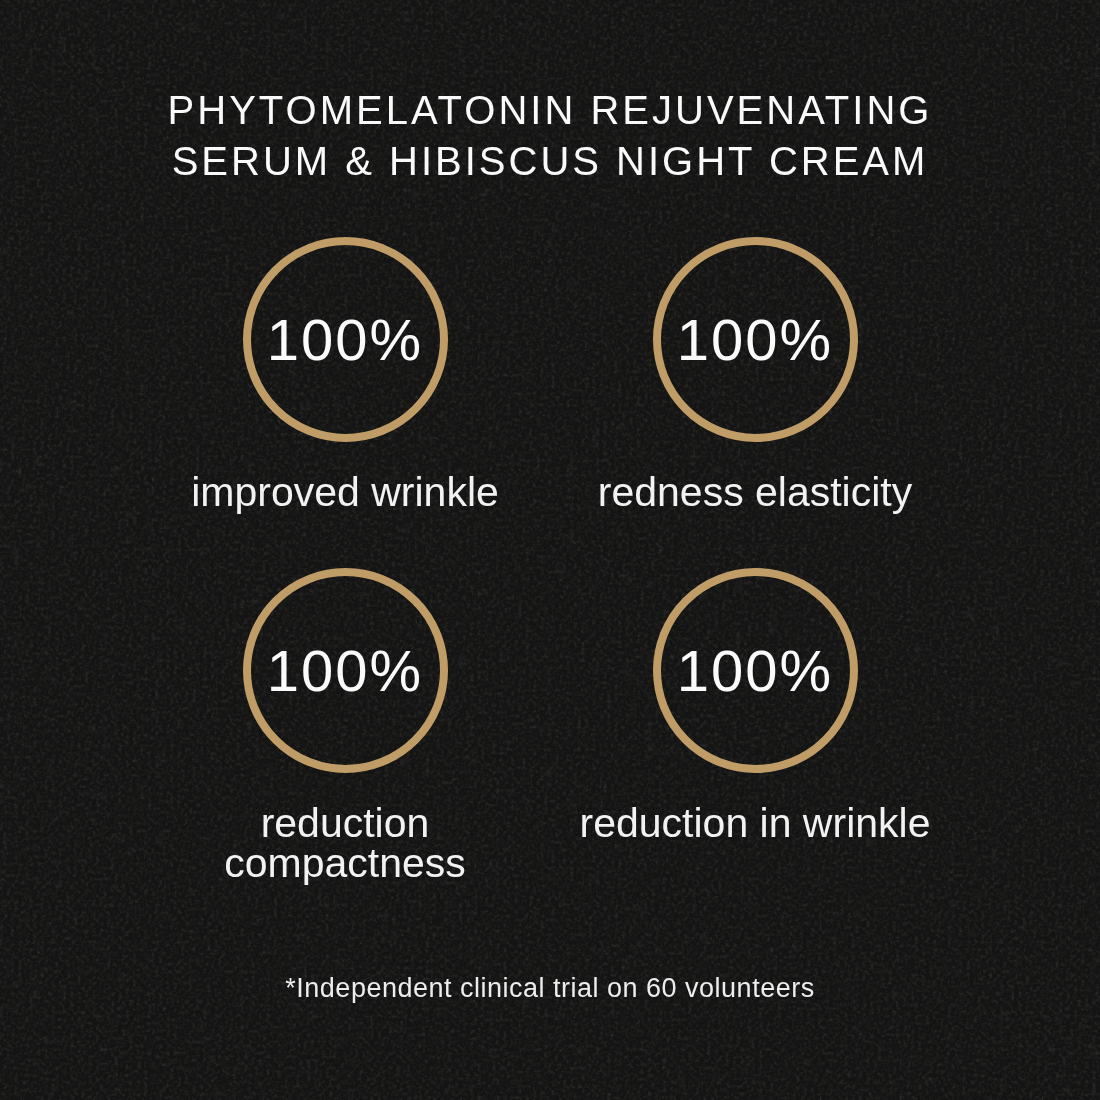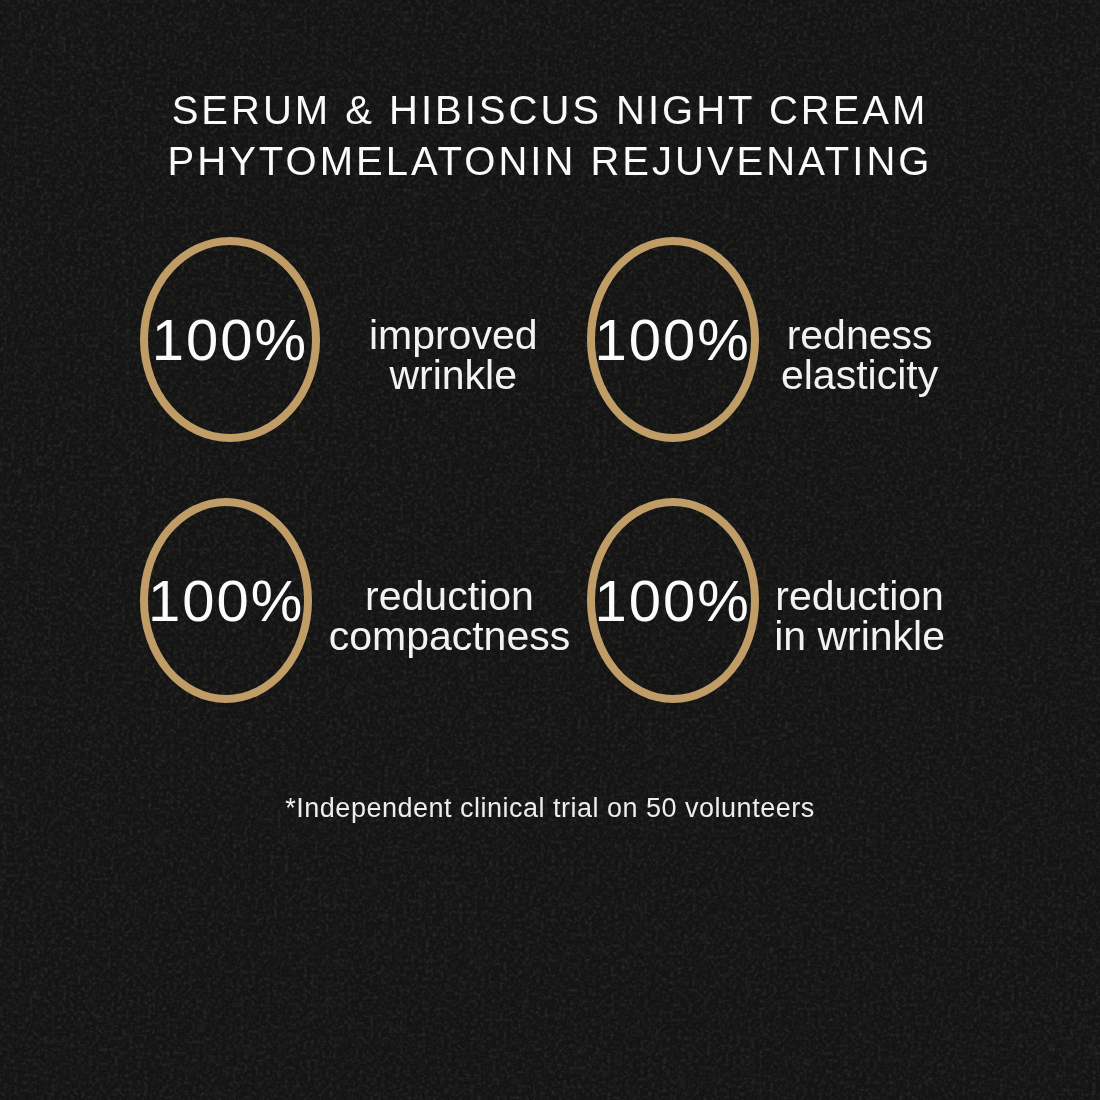--- a/index.html
+++ b/index.html
@@ -36,21 +36,21 @@
   .title-line { display: block; }
   .stats-grid {
     width: 820px;
     margin: 50px auto 0;
     display: grid;
     grid-template-columns: 1fr 1fr;
     row-gap: 56px;
   }
   .stat {
     display: flex;
-    flex-direction: row;
+    flex-direction: column;
     align-items: center;
   }
   .stat-ring {
     width: 189px;
     height: 189px;
     border: 8px solid var(--accent, #c09d67);
     border-radius: 50%;
     display: flex;
     align-items: center;
     justify-content: center;
@@ -104,22 +104,22 @@
     </filter>
   </defs>
   <rect width="1100" height="1100" fill="#141414"></rect>
   <rect width="1100" height="1100" filter="url(#grainCoarse)"></rect>
   <rect width="1100" height="1100" filter="url(#grainFine)"></rect>
 </svg>
 
 <div class="content">
 
   <h1 class="title">
+    <span class="title-line">PHYTOMELATONIN REJUVENATING</span>
     <span class="title-line">SERUM &amp; HIBISCUS NIGHT CREAM</span>
-    <span class="title-line">PHYTOMELATONIN REJUVENATING</span>
   </h1>
 
   <div class="stats-grid">
 
     <div class="stat">
       <div class="stat-ring">
         <span class="stat-value">100%</span>
       </div>
       <div class="stat-label">
         <span>improved wrinkle</span>
@@ -151,15 +151,15 @@
         <span class="stat-value">100%</span>
       </div>
       <div class="stat-label">
         <span>reduction in wrinkle</span>
         <span></span>
       </div>
     </div>
 
   </div>
 
-  <div class="footnote">*Independent clinical trial on 50 volunteers</div>
+  <div class="footnote">*Independent clinical trial on 60 volunteers</div>
 
 </div>
 
 </body></html>

